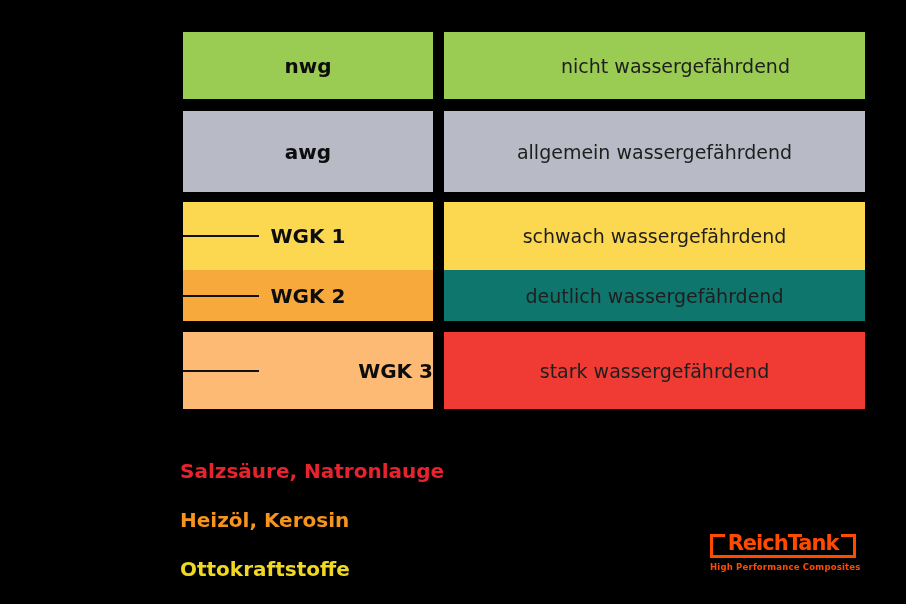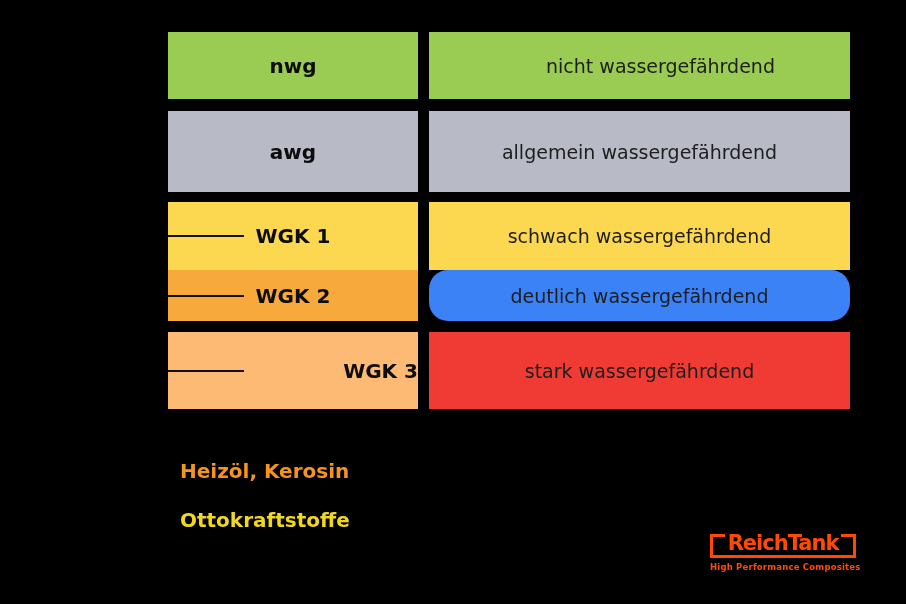--- a/index.html
+++ b/index.html
@@ -8,21 +8,21 @@
     width: 906px; height: 604px; overflow: hidden;
   }
   .canvas {
     position: relative;
     width: 906px; height: 604px;
     background: #000;
   }
 
   
   .table {
-    position: absolute; left: 168px; top: 32px;
+    position: absolute; left: 183px; top: 32px;
   }
   .row { display: flex; gap: 11px; }
   .row:nth-child(1) { height: 67px; margin-bottom: 12px; }
   .row:nth-child(2) { height: 81px; margin-bottom: 10px; }
   .row:nth-child(3) { height: 68px; margin-bottom: 0; }
   .row:nth-child(4) { height: 51px; margin-bottom: 11px; }
   .row:nth-child(5) { height: 77px; }
   .cell {
     display: flex; align-items: center; justify-content: center;
     box-sizing: border-box;
@@ -107,38 +107,39 @@
       <div class="cell desc" style="background-color: rgb(252, 216, 81);">
         <span>schwach wassergefährdend</span>
       </div>
     </div>
 
     <div class="row">
       <div class="cell code" style="background-color: rgb(247, 169, 60);">
         <span class="leader"></span>
         <span>WGK 2</span>
       </div>
-      <div class="cell desc" style="background-color: #3b82f6; border-radius: 19px;">
+      <div class="cell desc" style="background-color: #0f766e;">
         <span>deutlich wassergefährdend</span>
       </div>
     </div>
 
     <div class="row">
       <div class="cell code" style="background-color: #fdba74; justify-content: flex-end;">
         <span class="leader"></span>
         <span>WGK 3</span>
       </div>
       <div class="cell desc" style="background-color: rgb(239, 59, 51);">
         <span>stark wassergefährdend</span>
       </div>
     </div>
 
   </div>
 
   <div class="examples">
+    <div class="example-line" style="color: rgb(232, 35, 46);">Salzsäure, Natronlauge</div>
     <div class="example-line" style="color: rgb(245, 148, 31);">Heizöl, Kerosin</div>
     <div class="example-line" style="color: rgb(240, 215, 34);">Ottokraftstoffe</div>
   </div>
 
   <div class="logo" style="color: rgb(255, 74, 0);">
     <div class="logo-frame">
       <span class="logo-text">ReichTank</span>
     </div>
     <div class="logo-tagline">High Performance Composites</div>
   </div>

